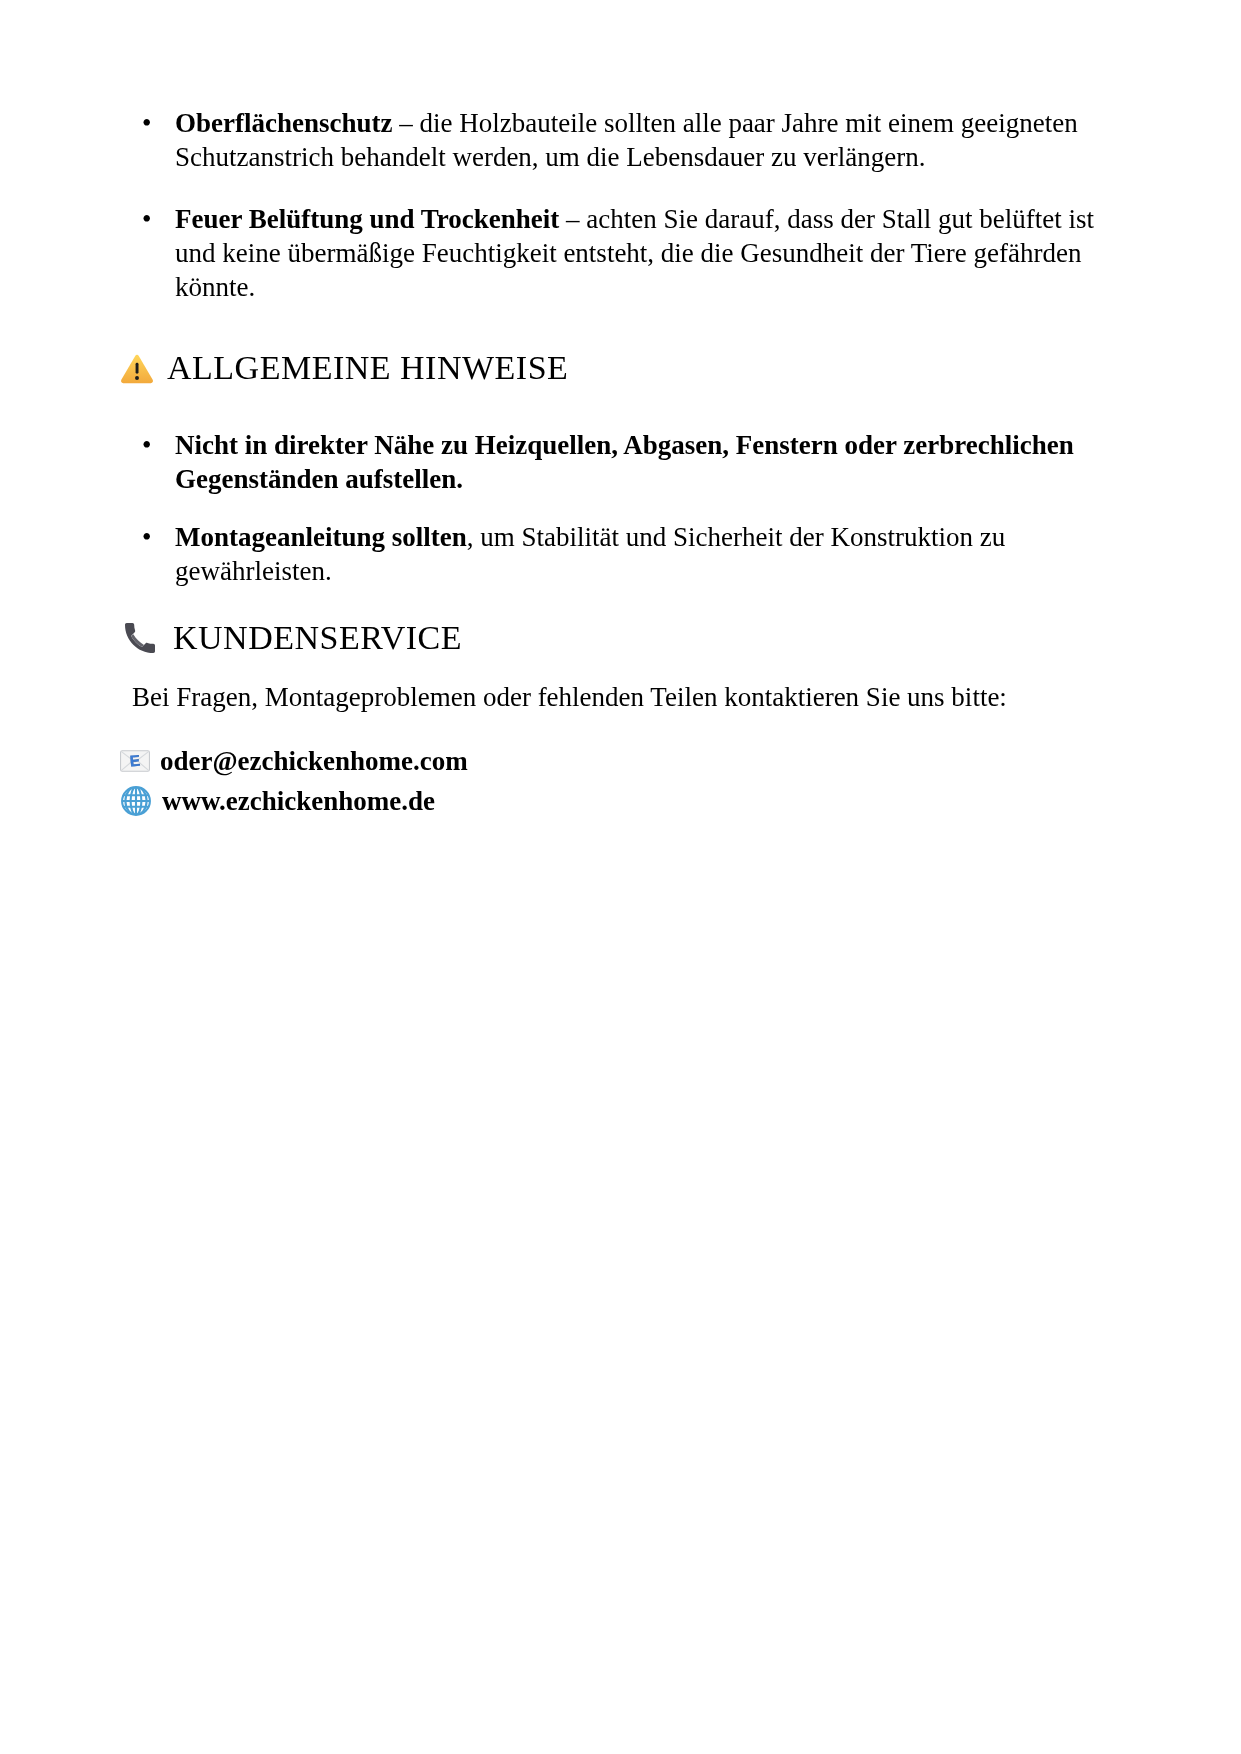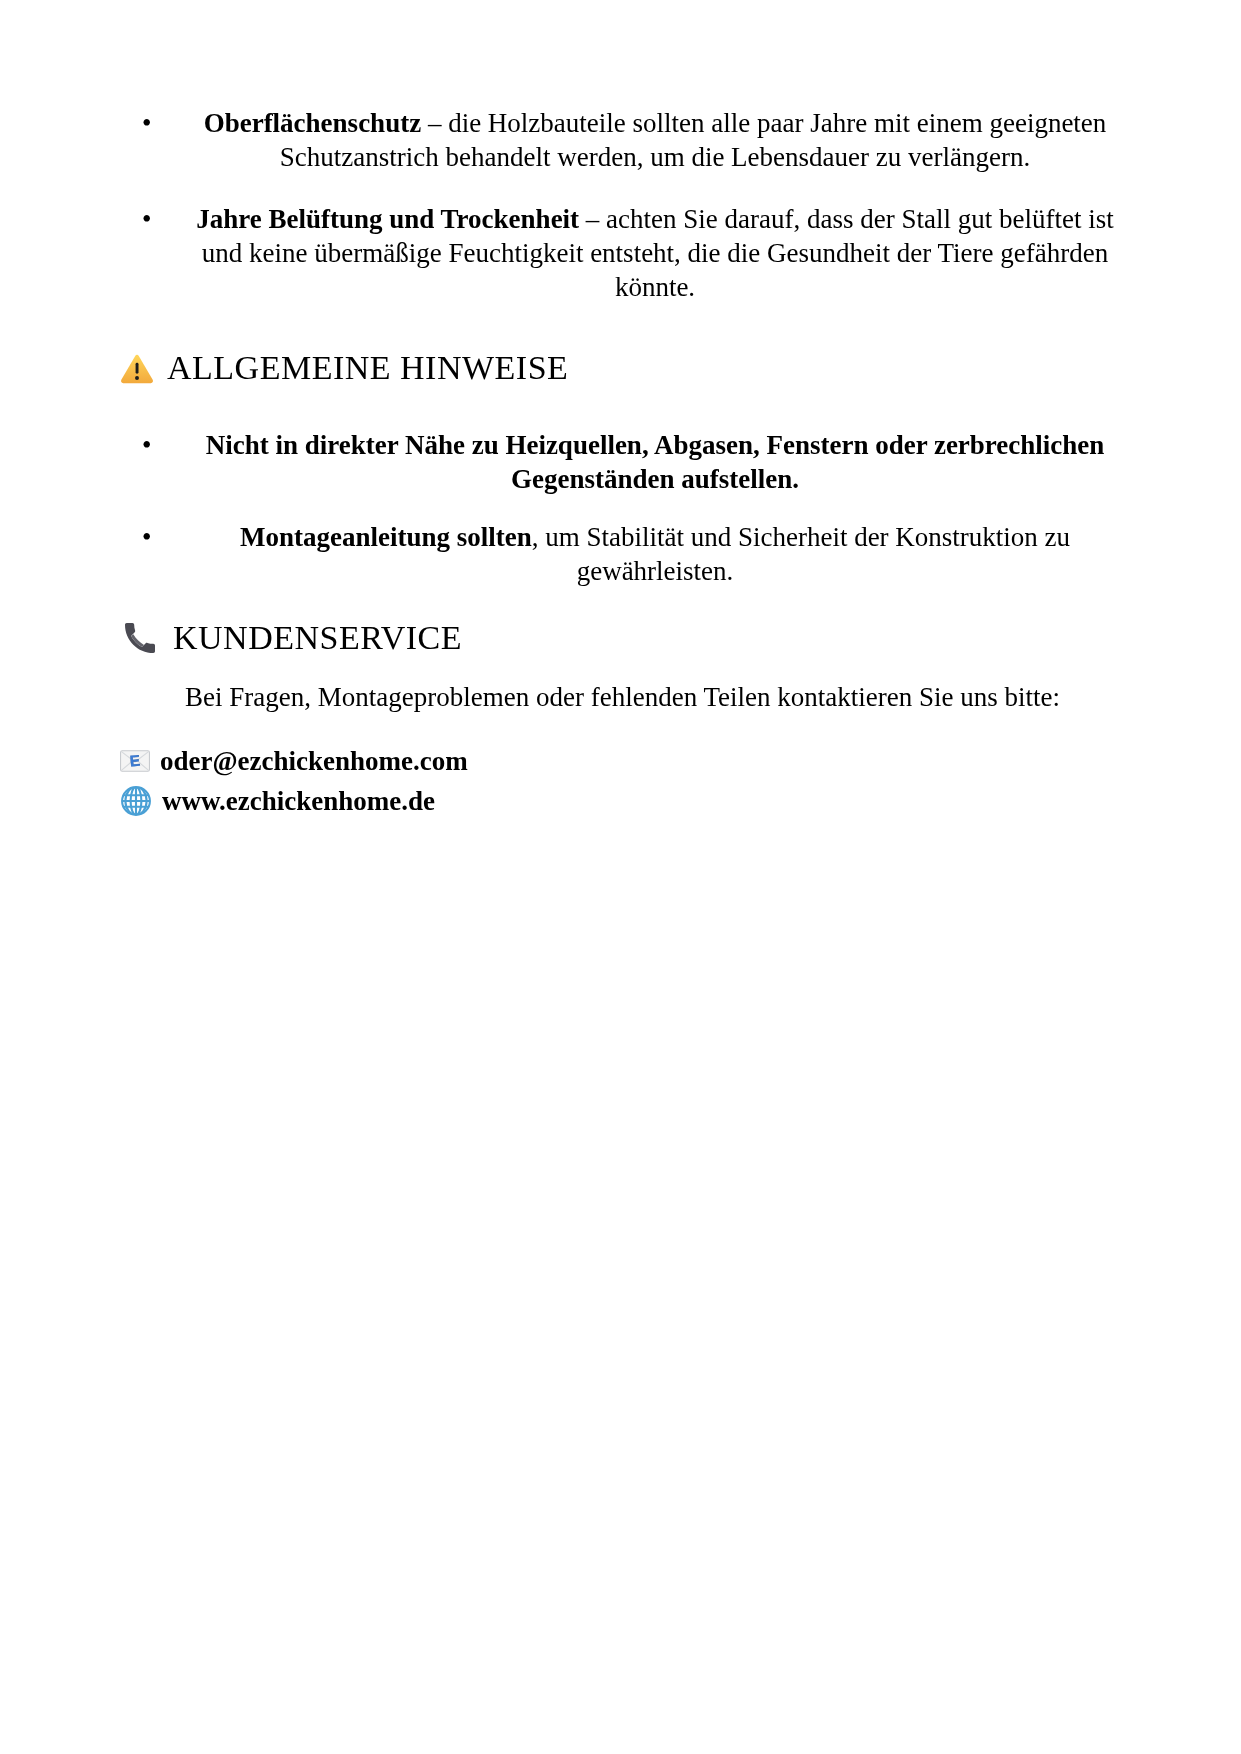--- a/index.html
+++ b/index.html
@@ -6,21 +6,20 @@
   .page {
     position: relative;
     width: 1241px;
     height: 1360px;
     background: #ffffff;
     color: #000000;
     font-family: "Liberation Serif", "DejaVu Serif", serif;
     box-sizing: border-box;
     padding: 106px 106px 0 120px;
     overflow: hidden;
-    text-align: center;
   }
   
   ul.blist { list-style: none; margin: 0; padding: 0; }
   ul.blist li {
     position: relative;
     padding-left: 55px;
     font-size: 27px;
     line-height: 34px;
     margin-bottom: 28px;
     max-width: 960px;
@@ -46,21 +45,21 @@
     line-height: 40px;
     font-weight: normal;
     letter-spacing: 0.5px;
   }
   h2.section.second { margin-top: 30px; margin-bottom: 22px; }
   h2.section svg { flex: 0 0 auto; display: block; }
 
   p.intro {
     font-size: 27px;
     line-height: 34px;
-    margin: 0 0 30px 0;
+    margin: 0 0 30px 12px;
     max-width: 1005px;
   }
 
   .contact-line {
     display: flex;
     align-items: center;
     gap: 10px;
     font-size: 27px;
     line-height: 34px;
     font-weight: bold;
@@ -71,21 +70,21 @@
 </head>
 <body>
 
 <div class="page">
 
   <ul class="blist">
     <li>
       <span class="lead">Oberflächenschutz</span><span> – die Holzbauteile sollten alle paar Jahre mit einem geeigneten Schutzanstrich behandelt werden, um die Lebensdauer zu verlängern.</span>
     </li>
     <li>
-      <span class="lead">Jahre Belüftung und Trockenheit</span><span> – achten Sie darauf, dass der Stall gut belüftet ist und keine übermäßige Feuchtigkeit entsteht, die die Gesundheit der Tiere gefährden könnte.</span>
+      <span class="lead">Feuer Belüftung und Trockenheit</span><span> – achten Sie darauf, dass der Stall gut belüftet ist und keine übermäßige Feuchtigkeit entsteht, die die Gesundheit der Tiere gefährden könnte.</span>
     </li>
   </ul>
 
   <h2 class="section">
     <svg width="34" height="31" viewBox="0 0 36 33" aria-hidden="true">
       <defs>
         <linearGradient id="wgrad" x1="0" y1="0" x2="0" y2="1">
           <stop offset="0" stop-color="#FFD65A"></stop>
           <stop offset="1" stop-color="#F2A93C"></stop>
         </linearGradient>

